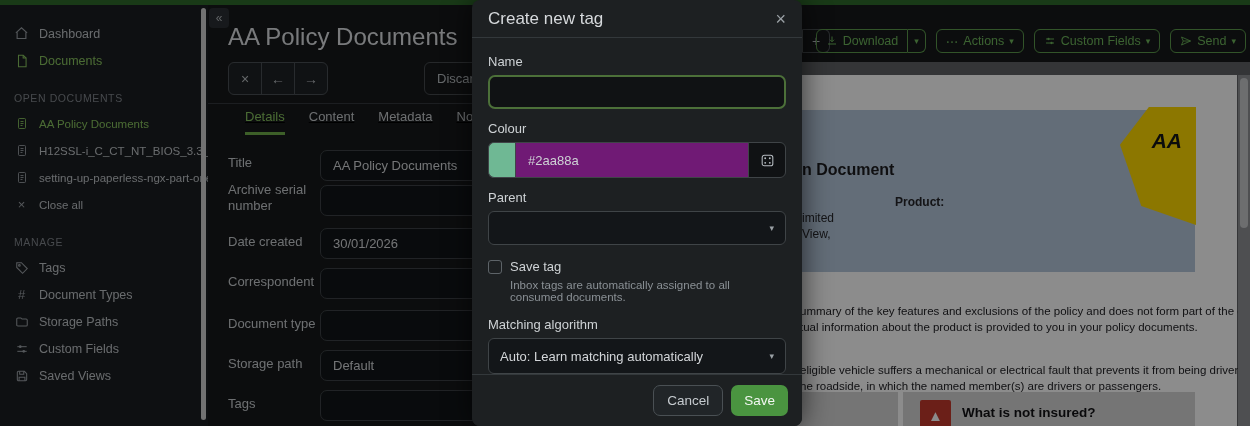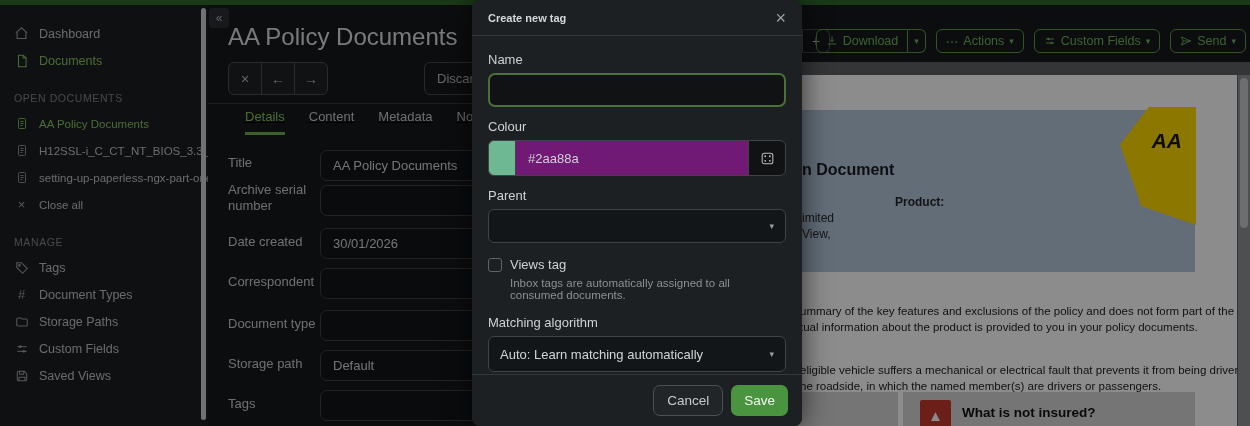--- a/index.html
+++ b/index.html
@@ -63,21 +63,21 @@
   .gbox { position:absolute; top:317px; height:120px; background:#d6d6d6; }
   .warn-ico { position:absolute; left:140px; top:325px; width:31px; height:31px; background:#c43a2c; border-radius:2px; display:flex; align-items:center; justify-content:center; color:#ffffff; font-size:15px; }
   .pv-heading { position:absolute; left:182px; top:330px; font-size:13.5px; font-weight:700; color:#111114; }
   .pv-scroll { position:absolute; right:0; top:13px; bottom:0; width:12px; background:#8f9194; }
   .pv-thumb { position:absolute; left:2px; top:3px; width:8px; height:150px; background:#c6c8cb; border-radius:4px; }
 
   
   .backdrop { position:absolute; inset:0; background:rgba(0,0,0,0.45); z-index:40; }
   .modal { position:absolute; left:472px; top:0; width:330px; height:426px; background:#1d2022; border-radius:8px; z-index:50; box-shadow:0 0 28px rgba(0,0,0,.65); overflow:hidden; }
   .m-head { display:flex; align-items:center; justify-content:space-between; padding:9px 16px 8px; border-bottom:1px solid #33383b; }
-  .m-title { font-size:11px; font-weight:700; color:#d6d9dc; }
+  .m-title { font-size:17px; font-weight:400; color:#d6d9dc; }
   .m-close { color:#9aa0a5; font-size:18px; cursor:pointer; line-height:1; }
   .m-body { padding:12px 16px 0; }
   .m-label { font-size:13px; color:#ced2d5; margin:8px 0 6px; }
   .name-input { width:100%; height:34px; background:#101214; border:2px solid #4c7039; border-radius:7px; color:#d6d9dc; font-size:13px; padding:0 10px; font-family:"Liberation Sans", sans-serif; }
   .colour-group { display:flex; height:36px; }
   .swatch { width:27px; border:1px solid #3f4447; border-right:none; border-radius:6px 0 0 6px; }
   .colour-input { flex:1; background:#701a75; border:1px solid #3f4447; color:#ced2d5; font-size:13px; padding:0 12px; font-family:"Liberation Sans", sans-serif; }
   .dice-seg { width:38px; border:1px solid #3f4447; border-left:1px solid #3f4447; margin-left:-1px; border-radius:0 6px 6px 0; background:#101214; display:flex; align-items:center; justify-content:center; color:#b6bcc1; cursor:pointer; }
   .m-select { height:34px; background:#131619; border:1px solid #3f4447; border-radius:6px; display:flex; align-items:center; justify-content:space-between; padding:0 11px; color:#d3d6d9; font-size:13px; cursor:pointer; }
   .m-select .caret { color:#9aa0a5; }
@@ -341,21 +341,21 @@
           </span>
         </div>
       </div>
       <div class="m-label" style="margin-top:12px">Parent</div>
       <div class="m-select">
         <span></span>
         <span class="caret">▾</span>
       </div>
       <div class="chk-row">
         <div class="chk"></div>
-        <div class="chk-label">Views tag</div>
+        <div class="chk-label">Save tag</div>
       </div>
       <div class="m-hint">Inbox tags are automatically assigned to all consumed documents.</div>
       <div class="m-label mt14">Matching algorithm</div>
       <div class="m-select" style="height:36px">
         <span>Auto: Learn matching automatically</span>
         <span class="caret">▾</span>
       </div>
       <div class="perm-btn">
         <span>Edit Permissions</span>
         <svg width="18" height="10" viewBox="0 0 22 11" fill="none" stroke="#878d92" stroke-width="1.5">

